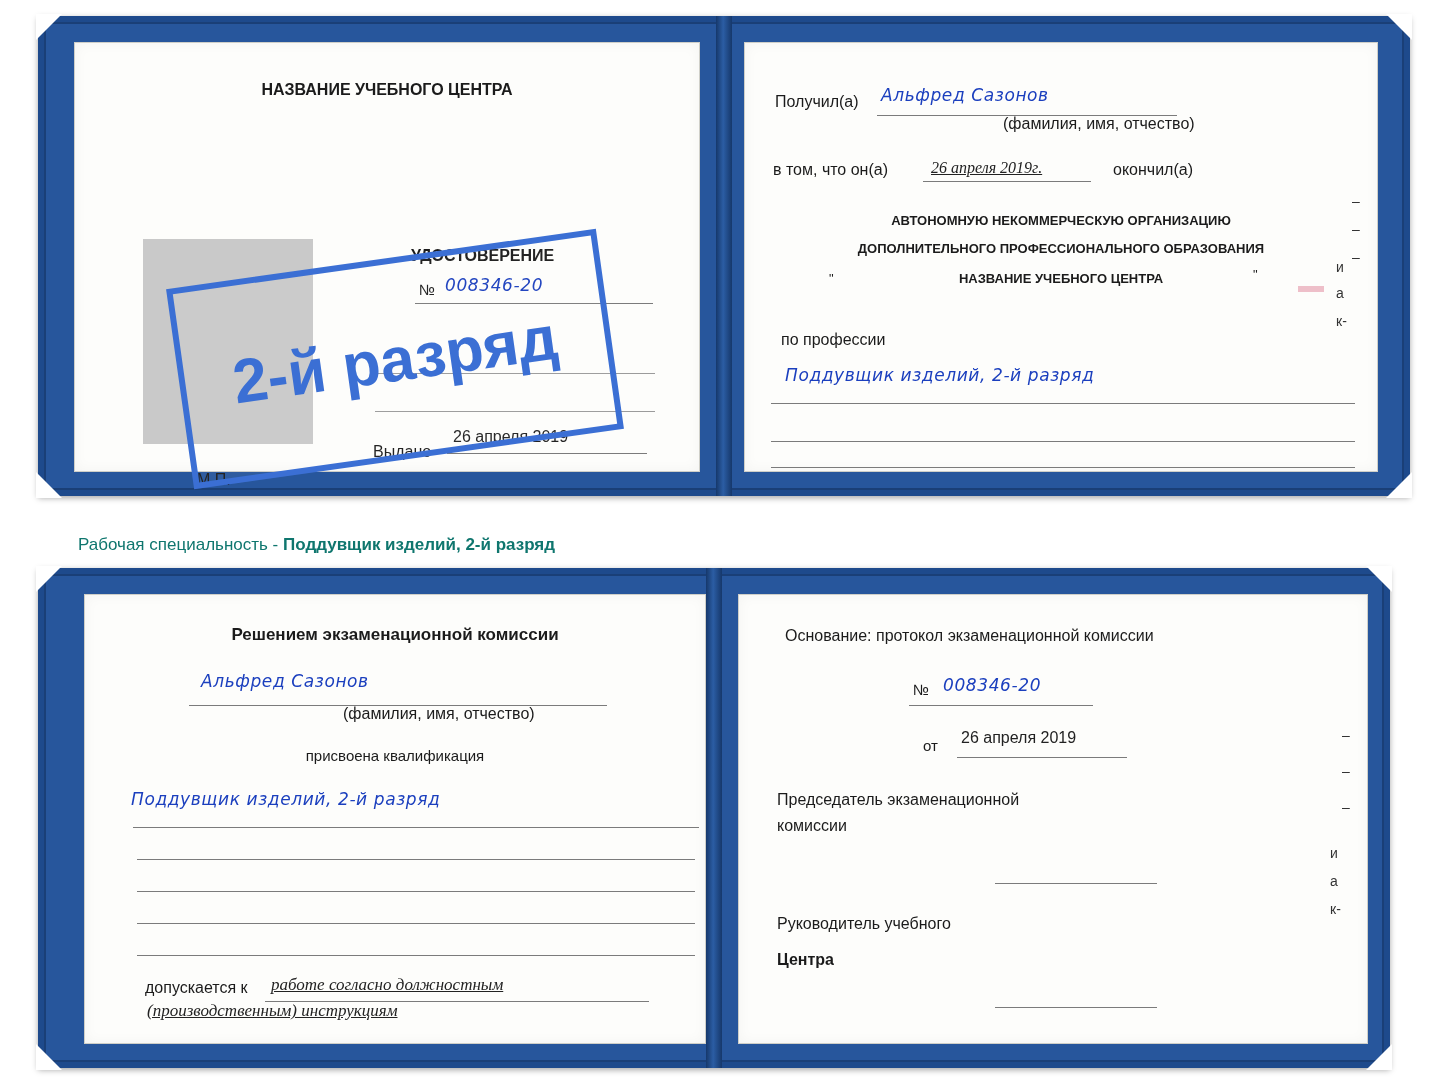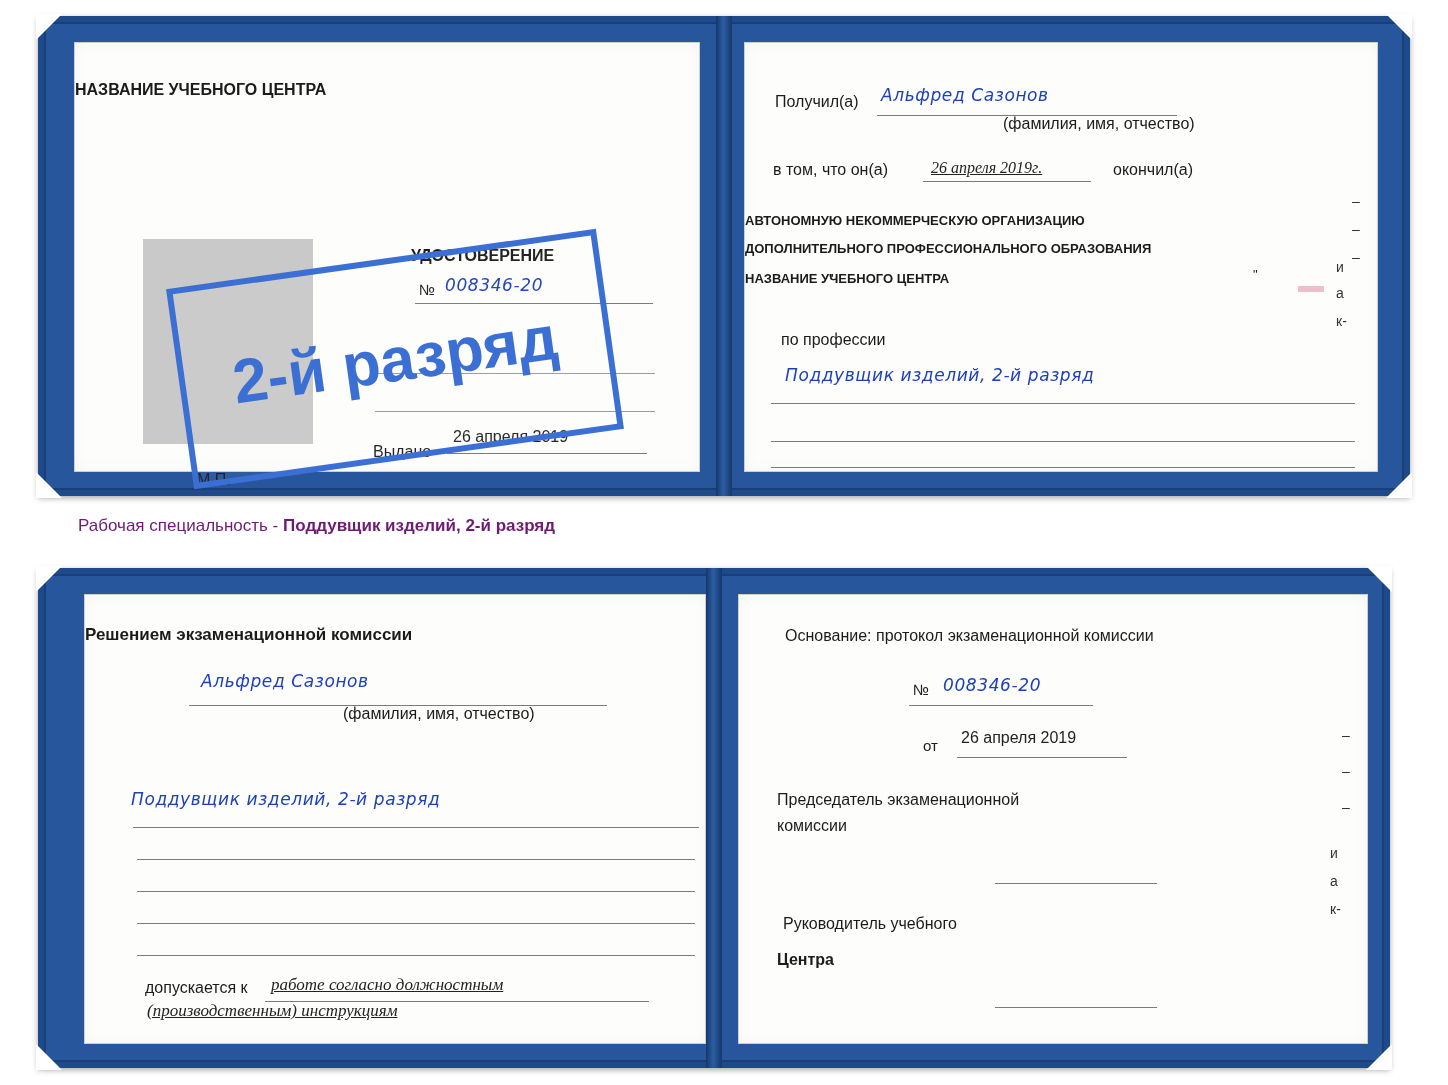--- a/index.html
+++ b/index.html
@@ -58,21 +58,21 @@
   
   .notch {
     position: absolute;
     width: 26px; height: 26px;
     background: #ffffff;
   }
 
   
   .t { position: absolute; color: #1b1b1b; white-space: pre; }
   .bold { font-weight: bold; }
-  .center { }
+  .center { text-align: center; }
   .s10 { font-size: 16px; }
   .s13 { font-size: 13px; }
   .s14 { font-size: 16px; }
   .s15 { font-size: 15px; }
   .s16 { font-size: 16px; }
   .s17 { font-size: 17px; }
 
   .hand {
     font-family: "DejaVu Sans", sans-serif;
     font-style: italic;
@@ -114,23 +114,23 @@
     align-items: center;
     justify-content: center;
     transform: rotate(-8deg);
     background: rgba(255,255,255,0.04);
   }
 
   
   .caption {
     position: absolute;
     left: 78px;
-    top: 516px;
+    top: 535px;
     font-size: 17px;
-    color: #701a75;
+    color: #0f766e;
   }
   .caption .lead { font-weight: normal; }
   .caption .strong { font-weight: bold; }
 
   
   .edge-col {
     position: absolute;
     font-size: 14px;
     color: #333;
     line-height: 30px;
@@ -231,20 +231,21 @@
     <div class="notch" style="left:-2px;bottom:-2px;clip-path:polygon(0 100%,100% 100%,0 0);"></div>
     <div class="notch" style="right:-2px;bottom:-2px;clip-path:polygon(100% 100%,0 100%,100% 0);"></div>
 
     <div class="page left">
       <div class="t bold s17 center" style="left:0; top:30px; width:620px;">Решением экзаменационной комиссии</div>
 
       <div class="t hand s17" style="left:116px; top:76px;">Альфред Сазонов</div>
       <div class="rule" style="left:104px; top:110px; width:418px;"></div>
       <div class="t s10" style="left:258px; top:110px;">(фамилия, имя, отчество)</div>
 
+      <div class="t s15 center" style="left:0; top:152px; width:620px;">присвоена квалификация</div>
 
       <div class="t hand s17" style="left:46px; top:194px;">Поддувщик изделий, 2-й разряд</div>
 
       <div class="rule" style="left:48px; top:232px; width:566px;"></div>
       <div class="rule" style="left:52px; top:264px; width:558px;"></div>
       <div class="rule" style="left:52px; top:296px; width:558px;"></div>
       <div class="rule" style="left:52px; top:328px; width:558px;"></div>
       <div class="rule" style="left:52px; top:360px; width:558px;"></div>
 
       <div class="t s14" style="left:60px; top:384px;">допускается к</div>
@@ -261,21 +262,21 @@
       <div class="rule" style="left:170px; top:110px; width:184px;"></div>
 
       <div class="t s15" style="left:184px; top:142px;text-align:center;">от</div>
       <div class="t typed s16" style="left:222px; top:134px;">26 апреля 2019</div>
       <div class="rule" style="left:218px; top:162px; width:170px;"></div>
 
       <div class="t s16" style="left:38px; top:196px;">Председатель экзаменационной</div>
       <div class="t s16" style="left:38px; top:222px;">комиссии</div>
       <div class="rule" style="left:256px; top:288px; width:162px;"></div>
 
-      <div class="t s16" style="left:38px; top:320px;margin-left:6px;">Руководитель учебного</div>
+      <div class="t s16" style="left:38px; top:320px;">Руководитель учебного</div>
       <div class="t s16" style="left:38px; top:356px;font-weight:bold;">Центра</div>
       <div class="rule" style="left:256px; top:412px; width:162px;"></div>
     </div>
   </div>
 
   <div class="edge-dash" style="left:1342px; top:714px;">–</div>
   <div class="edge-dash" style="left:1342px; top:750px;">–</div>
   <div class="edge-dash" style="left:1342px; top:786px;">–</div>
   <div class="edge-col" style="left:1330px; top:838px;">и</div>
   <div class="edge-col" style="left:1330px; top:866px;">а</div>

